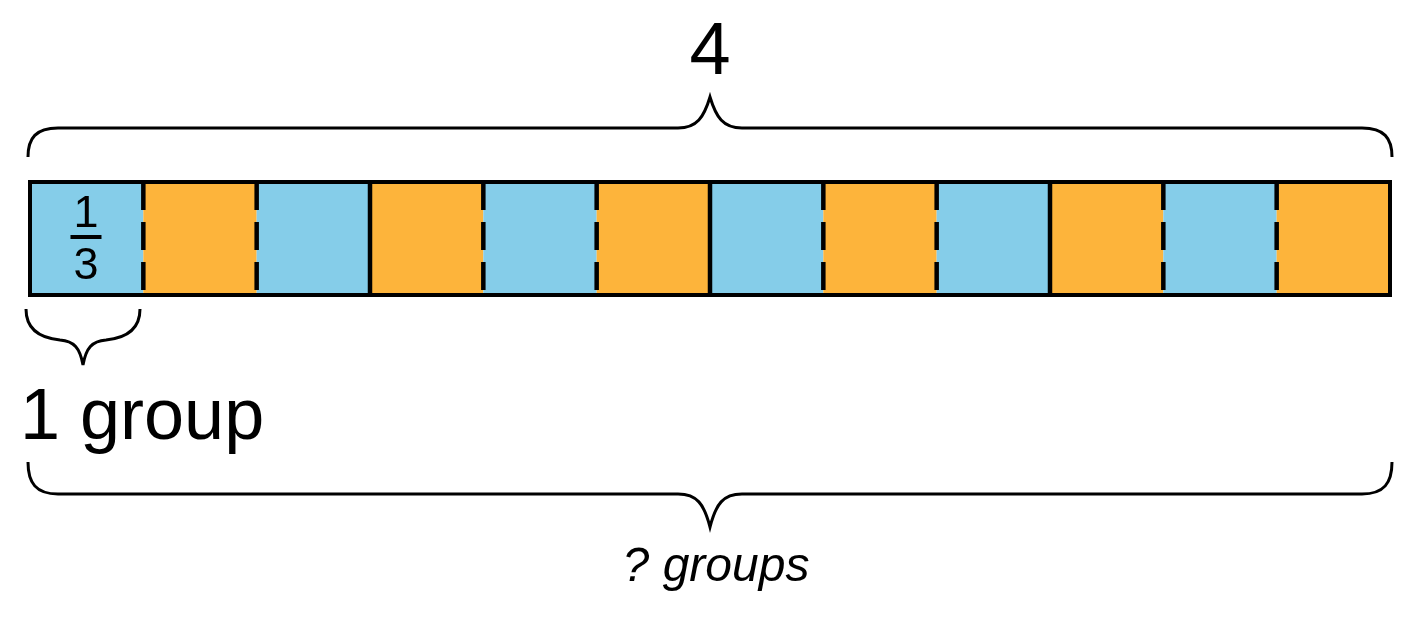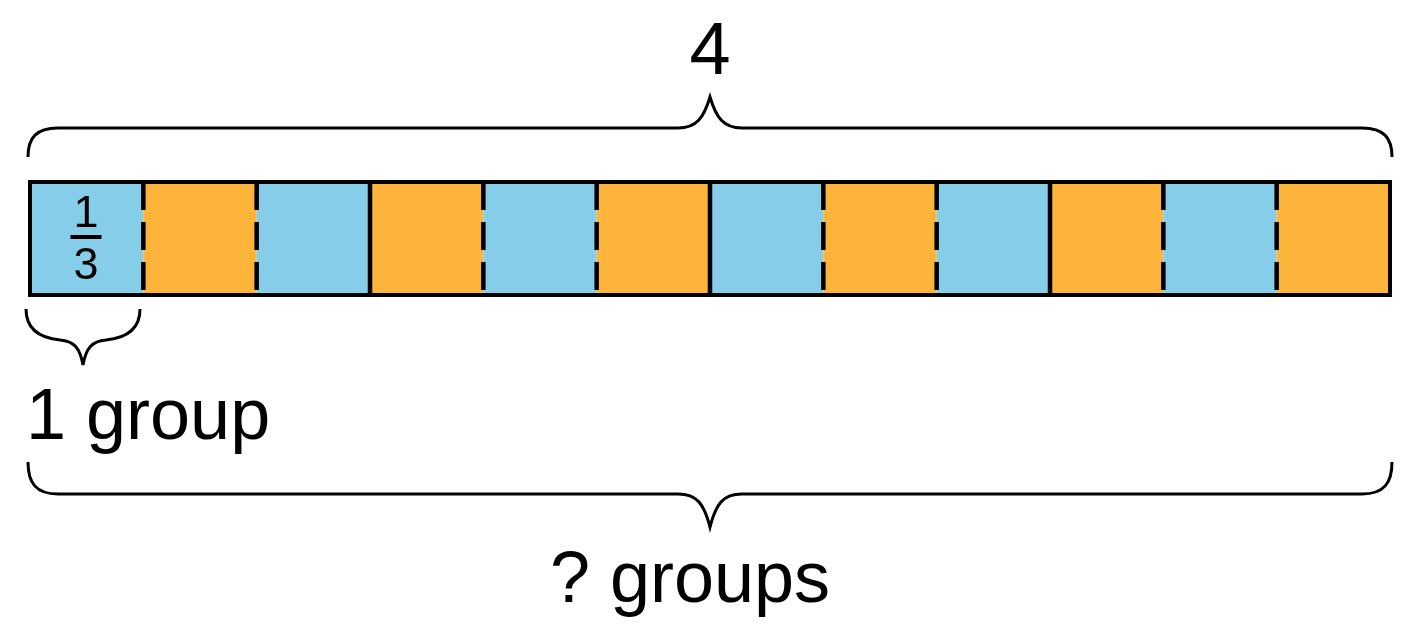--- a/index.html
+++ b/index.html
@@ -22,27 +22,28 @@
     line-height: 1;
     color: var(--stroke, #000);
     white-space: nowrap;
   }
   .total-label {
     left: 710px; top: 12px;
     transform: translateX(-50%);
     font-size: 74px;
   }
   .one-group-label {
-    left: 26px; top: 378px;
+    left: 20px; top: 378px;
     font-size: 72px;
   }
   .question-label {
-    left: 690px; top: 541px;
+    left: 716px; top: 541px;
     transform: translateX(-50%);
-    font-size: 72px;
+    font-size: 48px;
+    font-style: italic;
   }
   .fraction {
     position: absolute;
     left: 86px; top: 190px;
     transform: translateX(-50%);
     text-align: center;
     font-size: 45px;
     line-height: 0.96;
   }
   .fraction .numerator {

